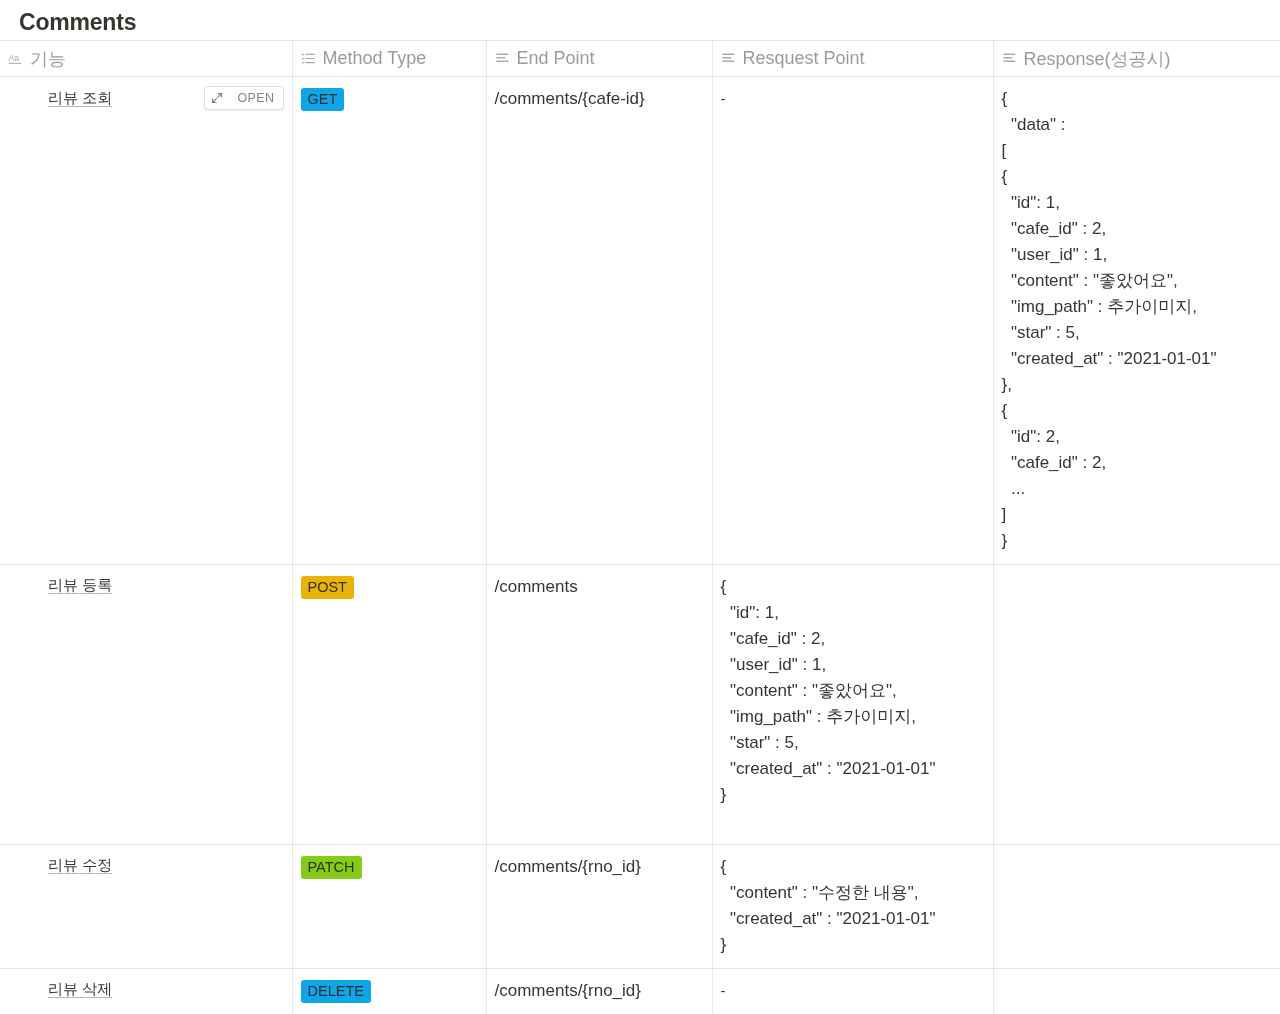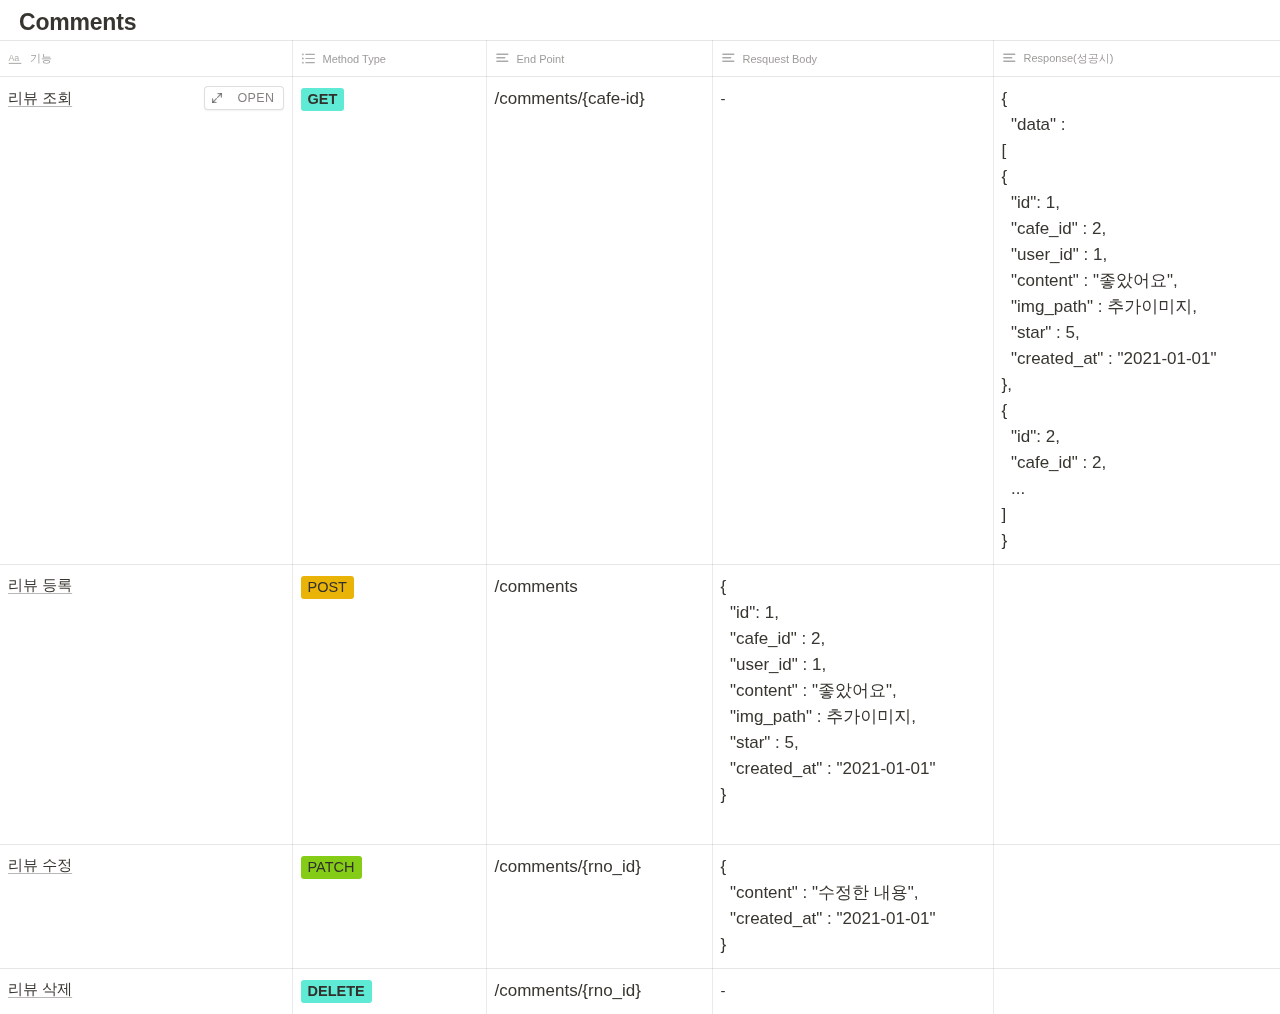--- a/index.html
+++ b/index.html
@@ -51,21 +51,21 @@
     border-right: 1px solid rgba(55,53,47,0.10);
     text-align: left;
     font-weight: 400;
     font-size: 15px;
     color: rgba(55,53,47,0.5);
     vertical-align: middle;
     background: #fff;
   }
   thead th:last-child { border-right: none; }
   .th-inner { display: flex; align-items: center; gap: 7px; }
-  .th-label { font-size: 11px; color: rgba(55,53,47,0.5); white-space: nowrap; }
+  .th-label { font-size: 18px; color: rgba(55,53,47,0.5); white-space: nowrap; }
 
   
   .hicon { flex: 0 0 auto; display: inline-flex; align-items: center; justify-content: center;
            width: 15px; height: 15px; color: rgba(55,53,47,0.42); }
   .hicon svg { display: block; }
 
   
   tbody td {
     border-bottom: 1px solid rgba(55,53,47,0.12);
     border-right: 1px solid rgba(55,53,47,0.10);
@@ -83,20 +83,21 @@
   .cell-title { position: relative; }
   .title-row { display: flex; align-items: center; justify-content: space-between; gap: 8px; }
   .row-title {
     font-size: 15px;
     line-height: 22px;
     color: rgb(55,53,47);
     text-decoration: underline;
     text-decoration-color: rgba(55,53,47,0.35);
     text-underline-offset: 3px;
     white-space: nowrap;
+    margin-left: 40px;
   }
 
   .open-btn {
     display: inline-flex;
     align-items: center;
     gap: 14px;
     height: 24px;
     padding: 0 8px 0 6px;
     border: 1px solid rgba(55,53,47,0.16);
     border-radius: 4px;
@@ -115,21 +116,21 @@
   
   .badge {
     display: inline-block;
     padding: 1px 7px 2px 7px;
     border-radius: 3px;
     font-size: 14.5px;
     line-height: 20px;
     color: rgb(50,48,44);
     white-space: nowrap;
   }
-  .badge-gray   { background: #5eead4; font-weight: bold; }
+  .badge-gray   { background: #0ea5e9; }
   .badge-cream  { background: #eab308; }
   .badge-pink   { background: #84cc16; }
 
   
   .txt  { white-space: pre-wrap; font-size: 17px; line-height: 26px; color: rgb(55,53,47); }
   .dash { font-size: 15px; line-height: 26px; color: rgb(55,53,47); }
 
   
   .row-get    td { height: 479px; }
   .row-post   td { height: 280px; }
@@ -193,21 +194,21 @@
         </th>
         <th>
           <span class="th-inner">
             <span class="hicon">
               <svg viewBox="0 0 16 16" width="15" height="15" fill="none" stroke="currentColor" stroke-width="1.5" stroke-linecap="round">
                 <line x1="2" y1="3.4" x2="13.6" y2="3.4"></line>
                 <line x1="2" y1="7.2" x2="10.4" y2="7.2"></line>
                 <line x1="2" y1="11" x2="13.6" y2="11"></line>
               </svg>
             </span>
-            <span class="th-label">Resquest Body</span>
+            <span class="th-label">Resquest Point</span>
           </span>
         </th>
         <th>
           <span class="th-inner">
             <span class="hicon">
               <svg viewBox="0 0 16 16" width="15" height="15" fill="none" stroke="currentColor" stroke-width="1.5" stroke-linecap="round">
                 <line x1="2" y1="3.4" x2="13.6" y2="3.4"></line>
                 <line x1="2" y1="7.2" x2="10.4" y2="7.2"></line>
                 <line x1="2" y1="11" x2="13.6" y2="11"></line>
               </svg>

